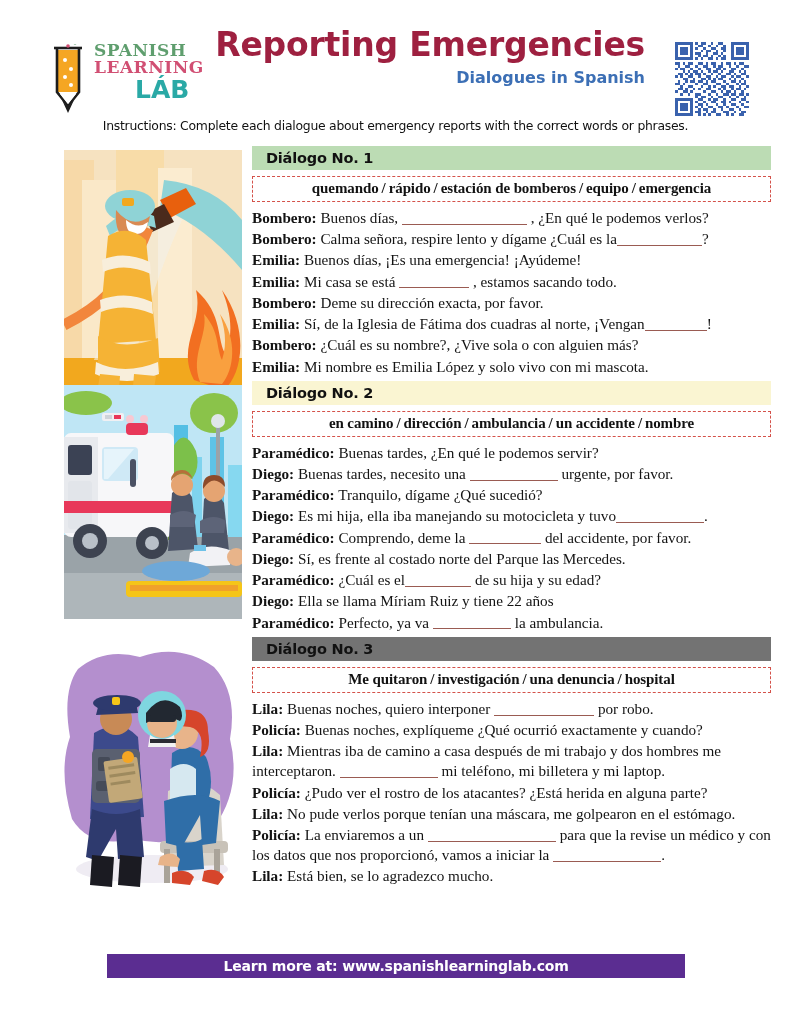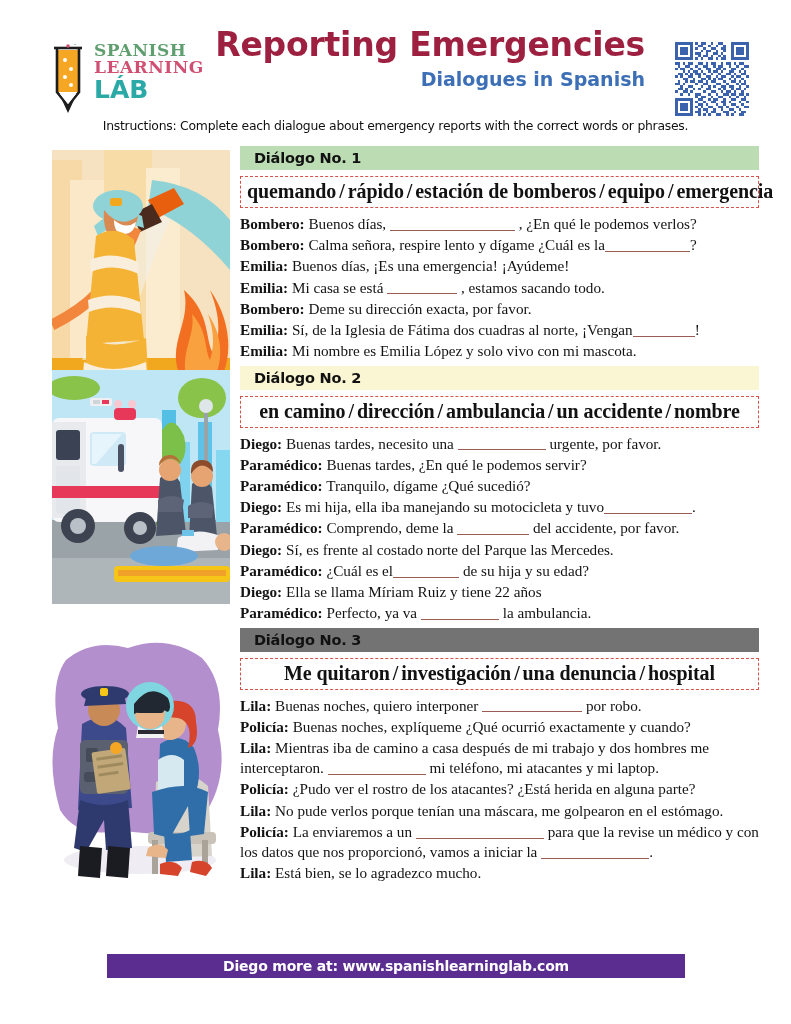--- a/index.html
+++ b/index.html
@@ -54,41 +54,42 @@
   .logo-spanish { color: #5f9e6e; }
   .logo-learning { color: #d14f73; }
   .logo-lab {
     color: #2aa9a6;
     font-family: "DejaVu Sans", sans-serif;
     font-weight: bold;
     font-size: 25px;
     letter-spacing: 0px;
     display: block;
     margin-top: 1px;
+    margin-left: 41px;
   }
 
   .title-wrap {
     position: absolute;
     left: 205px; top: 28px;
     width: 440px;
     text-align: right;
   }
   .main-title {
     font-family: "DejaVu Sans", sans-serif;
     font-weight: bold;
     font-size: 33px;
     color: #9e2040;
     letter-spacing: -0.2px;
     line-height: 1.05;
     margin: 0;
   }
   .sub-title {
     font-family: "DejaVu Sans", sans-serif;
     font-weight: bold;
-    font-size: 19px;
+    font-size: 16px;
     color: #3c6fb5;
     margin: 6px 0 0 0;
     line-height: 1.1;
   }
 
   .qr {
     position: absolute;
     right: 42px; top: 42px;
     width: 74px; height: 74px;
   }
@@ -101,21 +102,21 @@
     font-family: "DejaVu Sans", sans-serif;
     font-weight: normal;
     font-size: 12.4px;
     color: #111111;
     letter-spacing: -0.25px;
   }
 
   
   .content {
     position: absolute;
-    left: 4px; top: 146px;
+    left: 16px; top: 146px;
     width: 717px;
   }
   .section {
     position: relative;
     width: 791px;
     margin-bottom: 3px;
   }
   .illus {
     position: absolute;
     left: 48px;
@@ -139,21 +140,21 @@
   .sec2 .sec-head { background: #faf5d2; }
   .sec3 .sec-head { background: #737373; }
 
   .wordbank {
     border: 1.6px dashed #d4524a;
     margin-top: 6px;
     padding: 3px 6px 4px 6px;
     text-align: center;
     font-family: "Liberation Serif", serif;
     font-weight: bold;
-    font-size: 20px;
+    font-size: 15px;
     color: #121212;
     white-space: nowrap;
     letter-spacing: -0.1px;
   }
   .wb-word { display: inline-block; }
   .wb-sep { display: inline-block; padding: 0 3px; }
 
   .lines {
     margin-top: 6px;
     font-family: "Liberation Serif", serif;
@@ -490,20 +491,21 @@
       <div class="sec-body">
         <div class="sec-head">Diálogo No. 1</div>
         <div class="wordbank"><span class="wb-word">quemando</span><span class="wb-sep"> / </span><span class="wb-word">rápido</span><span class="wb-sep"> / </span><span class="wb-word">estación de bomberos</span><span class="wb-sep"> / </span><span class="wb-word">equipo</span><span class="wb-sep"> / </span><span class="wb-word">emergencia</span></div>
         <div class="lines">
             <div class="line"><span class="spk">Bombero:</span><span> Buenos días, </span><span class="blank" style="width: 125px;"></span><span> , ¿En qué le podemos verlos?</span></div>
             <div class="line"><span class="spk">Bombero:</span><span> Calma señora, respire lento y dígame ¿Cuál es la</span><span class="blank" style="width: 85px;"></span><span>?</span></div>
             <div class="line"><span class="spk">Emilia:</span><span> Buenos días, ¡Es una emergencia! ¡Ayúdeme!</span></div>
             <div class="line"><span class="spk">Emilia:</span><span> Mi casa se está </span><span class="blank" style="width: 70px;"></span><span> , estamos sacando todo.</span></div>
             <div class="line"><span class="spk">Bombero:</span><span> Deme su dirección exacta, por favor.</span></div>
             <div class="line"><span class="spk">Emilia:</span><span> Sí, de la Iglesia de Fátima dos cuadras al norte, ¡Vengan</span><span class="blank" style="width: 62px;"></span><span>!</span></div>
+            <div class="line"><span class="spk">Bombero:</span><span> ¿Cuál es su nombre?, ¿Vive sola o con alguien más?</span></div>
             <div class="line"><span class="spk">Emilia:</span><span> Mi nombre es Emilia López y solo vivo con mi mascota.</span></div>
           </div>
       </div>
     </div>
 
     <div class="section sec2">
       <div class="illus" style="top:4px;height:234px;">
         <svg class="art" viewBox="0 0 178 234" preserveAspectRatio="none">
           <rect width="178" height="234" fill="#bfe6f5"></rect>
           <rect x="0" y="150" width="178" height="40" fill="#9aa3a8"></rect>
@@ -551,22 +553,22 @@
           <ellipse cx="112" cy="186" rx="34" ry="10" fill="#6ea8d8"></ellipse>
           <rect x="62" y="196" width="116" height="16" rx="4" fill="#f5c518"></rect>
           <rect x="66" y="200" width="108" height="6" fill="#f0a12a"></rect>
           <rect x="130" y="160" width="12" height="6" fill="#6ec2e8"></rect>
         </svg>
       </div>
       <div class="sec-body">
         <div class="sec-head">Diálogo No. 2</div>
         <div class="wordbank"><span class="wb-word">en camino</span><span class="wb-sep"> / </span><span class="wb-word">dirección</span><span class="wb-sep"> / </span><span class="wb-word">ambulancia</span><span class="wb-sep"> / </span><span class="wb-word">un accidente</span><span class="wb-sep"> / </span><span class="wb-word">nombre</span></div>
         <div class="lines">
+            <div class="line"><span class="spk">Paramédico:</span><span> Buenas tardes, ¿En qué le podemos servir?</span></div>
             <div class="line"><span class="spk">Diego:</span><span> Buenas tardes, necesito una </span><span class="blank" style="width: 88px;"></span><span> urgente, por favor.</span></div>
-            <div class="line"><span class="spk">Paramédico:</span><span> Buenas tardes, ¿En qué le podemos servir?</span></div>
             <div class="line"><span class="spk">Paramédico:</span><span> Tranquilo, dígame ¿Qué sucedió?</span></div>
             <div class="line"><span class="spk">Diego:</span><span> Es mi hija, ella iba manejando su motocicleta y tuvo</span><span class="blank" style="width: 88px;"></span><span>.</span></div>
             <div class="line"><span class="spk">Paramédico:</span><span> Comprendo, deme la </span><span class="blank" style="width: 72px;"></span><span> del accidente, por favor.</span></div>
             <div class="line"><span class="spk">Diego:</span><span> Sí, es frente al costado norte del Parque las Mercedes.</span></div>
             <div class="line"><span class="spk">Paramédico:</span><span> ¿Cuál es el</span><span class="blank" style="width: 66px;"></span><span> de su hija y su edad?</span></div>
             <div class="line"><span class="spk">Diego:</span><span> Ella se llama Míriam Ruiz y tiene 22 años</span></div>
             <div class="line"><span class="spk">Paramédico:</span><span> Perfecto, ya va </span><span class="blank" style="width: 78px;"></span><span> la ambulancia.</span></div>
           </div>
       </div>
     </div>
@@ -614,25 +616,25 @@
           <path d="M86 94 q12 8 24 0 l2 12 -28 0 z" fill="#f2f2f2"></path>
           <path d="M86 98 l26 0 0 4 -26 0 z" fill="#2b2b33"></path>
         </svg>
       </div>
       <div class="sec-body">
         <div class="sec-head">Diálogo No. 3</div>
         <div class="wordbank"><span class="wb-word">Me quitaron</span><span class="wb-sep"> / </span><span class="wb-word">investigación</span><span class="wb-sep"> / </span><span class="wb-word">una denuncia</span><span class="wb-sep"> / </span><span class="wb-word">hospital</span></div>
         <div class="lines">
             <div class="line"><span class="spk">Lila:</span><span> Buenas noches, quiero interponer </span><span class="blank" style="width: 100px;"></span><span> por robo.</span></div>
             <div class="line"><span class="spk">Policía:</span><span> Buenas noches, explíqueme ¿Qué ocurrió exactamente y cuando?</span></div>
-            <div class="line"><span class="spk">Lila:</span><span> Mientras iba de camino a casa después de mi trabajo y dos hombres me interceptaron. </span><span class="blank" style="width: 98px;"></span><span> mi teléfono, mi atacantes y mi laptop.</span></div>
+            <div class="line"><span class="spk">Lila:</span><span> Mientras iba de camino a casa después de mi trabajo y dos hombres me interceptaron. </span><span class="blank" style="width: 98px;"></span><span> mi teléfono, mi billetera y mi laptop.</span></div>
             <div class="line"><span class="spk">Policía:</span><span> ¿Pudo ver el rostro de los atacantes? ¿Está herida en alguna parte?</span></div>
             <div class="line"><span class="spk">Lila:</span><span> No pude verlos porque tenían una máscara, me golpearon en el estómago.</span></div>
             <div class="line"><span class="spk">Policía:</span><span> La enviaremos a un </span><span class="blank" style="width: 128px;"></span><span> para que la revise un médico y con los datos que nos proporcionó, vamos a iniciar la </span><span class="blank" style="width: 108px;"></span><span>.</span></div>
             <div class="line"><span class="spk">Lila:</span><span> Está bien, se lo agradezco mucho.</span></div>
           </div>
       </div>
     </div>
 
   </div>
 
-  <div class="footer">Diego more at:  www.spanishlearninglab.com</div>
+  <div class="footer">Learn more at:  www.spanishlearninglab.com</div>
 </div>
 
 </body></html>

